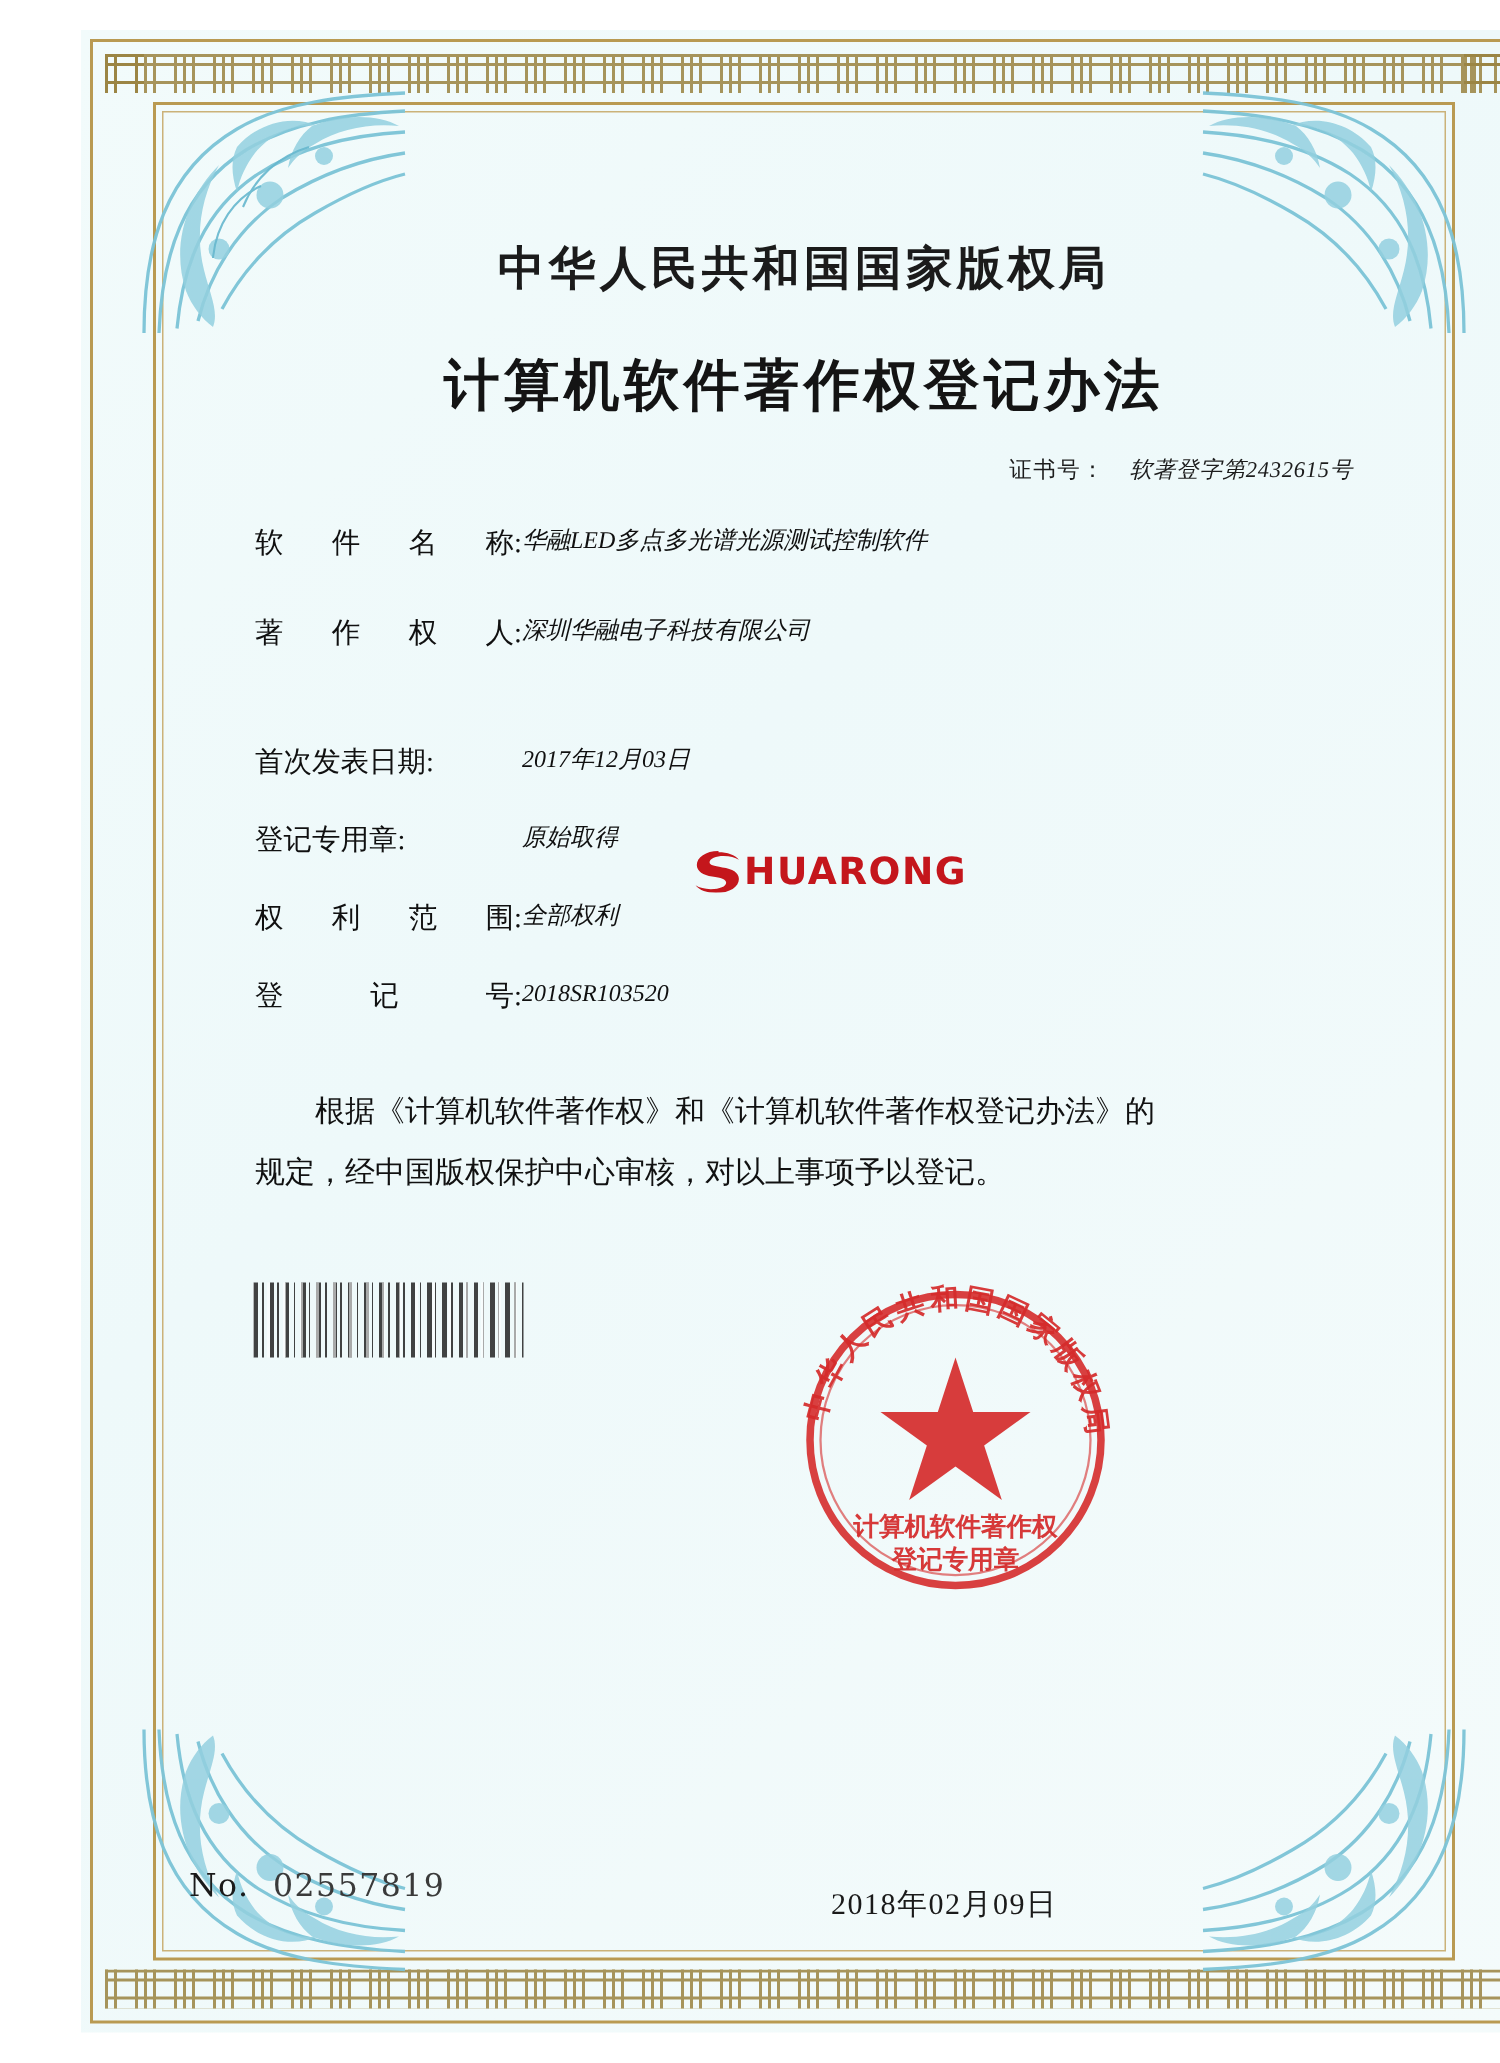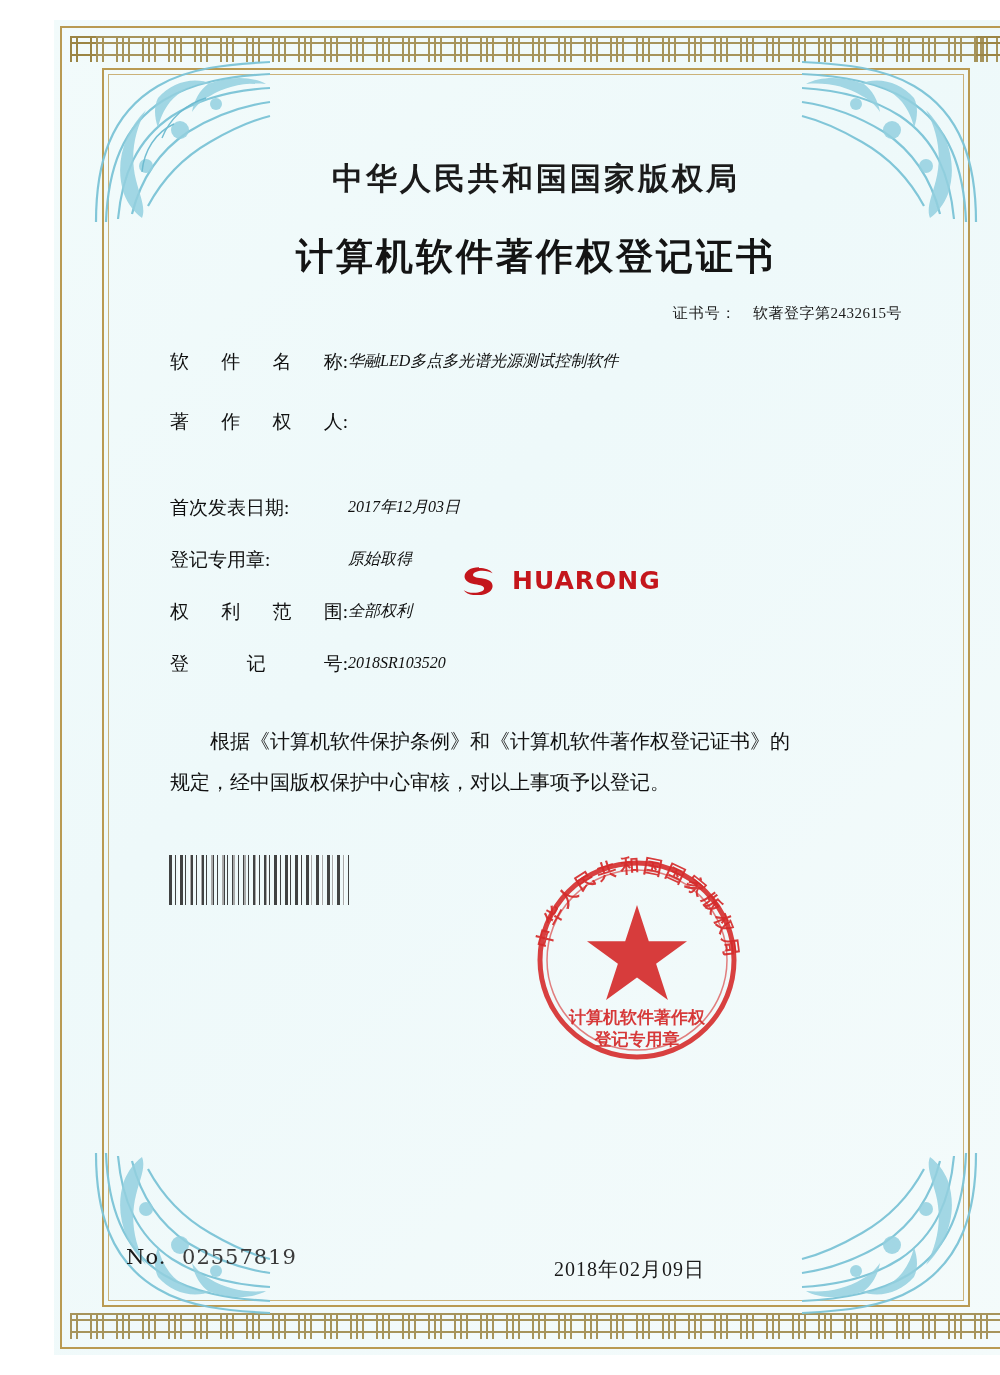--- a/index.html
+++ b/index.html
@@ -106,21 +106,21 @@
     margin: 32px 0 0 0;
   }
   .cert-no-line {
     text-align: right;
     font-size: 15px;
     color: #1c1c1c;
     margin: 22px 36px 0 0;
     letter-spacing: .5px;
   }
   .cert-no-line .label { letter-spacing: 1px; }
-  .cert-no-line .value { margin-left: 12px; }
+  .cert-no-line .value { margin-left: 12px; font-style: italic; }
 
   .fields {
     margin-top: 26px;
     padding-left: 36px;
     position: relative;
   }
   .field-row {
     display: flex;
     align-items: flex-start;
     margin-bottom: 26px;
@@ -151,21 +151,21 @@
   }
   .gap-lg { height: 34px; }
 
   
   .brand-logo {
     position: absolute;
     left: 408px;
     top: 545px;
     display: flex;
     align-items: center;
-    gap: 16px;
+    gap: 0;
   }
   .brand-mark {
     width: 34px; height: 30px;
   }
   .brand-text {
     font-family: "DejaVu Sans", "Liberation Sans", sans-serif;
     font-size: 25px;
     font-weight: bold;
     color: #c4161c;
     letter-spacing: 1px;
@@ -325,21 +325,21 @@
         <circle cx="92" cy="76" r="9"></circle>
         <circle cx="58" cy="112" r="7"></circle>
         <circle cx="128" cy="50" r="6"></circle>
       </g>
     </svg>
   </div>
 
   <div class="content">
 
     <div class="org-title">中华人民共和国国家版权局</div>
-    <div class="doc-title">计算机软件著作权登记证书</div>
+    <div class="doc-title">计算机软件著作权登记办法</div>
 
     <div class="cert-no-line">
       <span class="label">证书号：</span>
       <span class="value">软著登字第2432615号</span>
     </div>
 
     <div class="fields">
 
       <div class="field-row">
         <div class="field-label spread">
@@ -353,20 +353,21 @@
         </div>
       </div>
 
       <div class="field-row" style="margin-top:34px">
         <div class="field-label spread">
           <span>著</span>
           <span>作</span>
           <span>权</span>
           <span>人:</span>
         </div>
+        <div class="field-value">深圳华融电子科技有限公司</div>
       </div>
 
       <div class="gap-lg"></div>
 
 
       <div class="field-row">
         <div class="field-label">首次发表日期:</div>
         <div class="field-value">2017年12月03日</div>
       </div>
 
@@ -390,21 +391,21 @@
           <span>登</span>
           <span>记</span>
           <span>号:</span>
         </div>
         <div class="field-value">2018SR103520</div>
       </div>
 
     </div>
 
     <div class="statement">
-      <p class="indent">根据《计算机软件保护条例》和《计算机软件著作权登记证书》的</p>
+      <p class="indent">根据《计算机软件著作权》和《计算机软件著作权登记办法》的</p>
       <p>规定，经中国版权保护中心审核，对以上事项予以登记。</p>
     </div>
 
   </div>
 
   <div class="brand-logo">
     <svg class="brand-mark" viewBox="0 0 40 34" xmlns="http://www.w3.org/2000/svg">
       <path d="M20,2 C10,2 3,7 3,13 c0,5 5,8 12,9 7,1 11,2 11,5 0,3 -5,5 -12,5 -5,0 -9,-1 -12,-3 3,4 9,6 16,6 11,0 18,-5 18,-11 0,-5 -5,-8 -13,-9 -7,-1 -10,-2 -10,-4 0,-3 5,-5 11,-5 5,0 9,1 12,3 -3,-4 -9,-6 -16,-6 z" fill="#c4161c"></path>
     </svg>
     <span class="brand-text">HUARONG</span>

